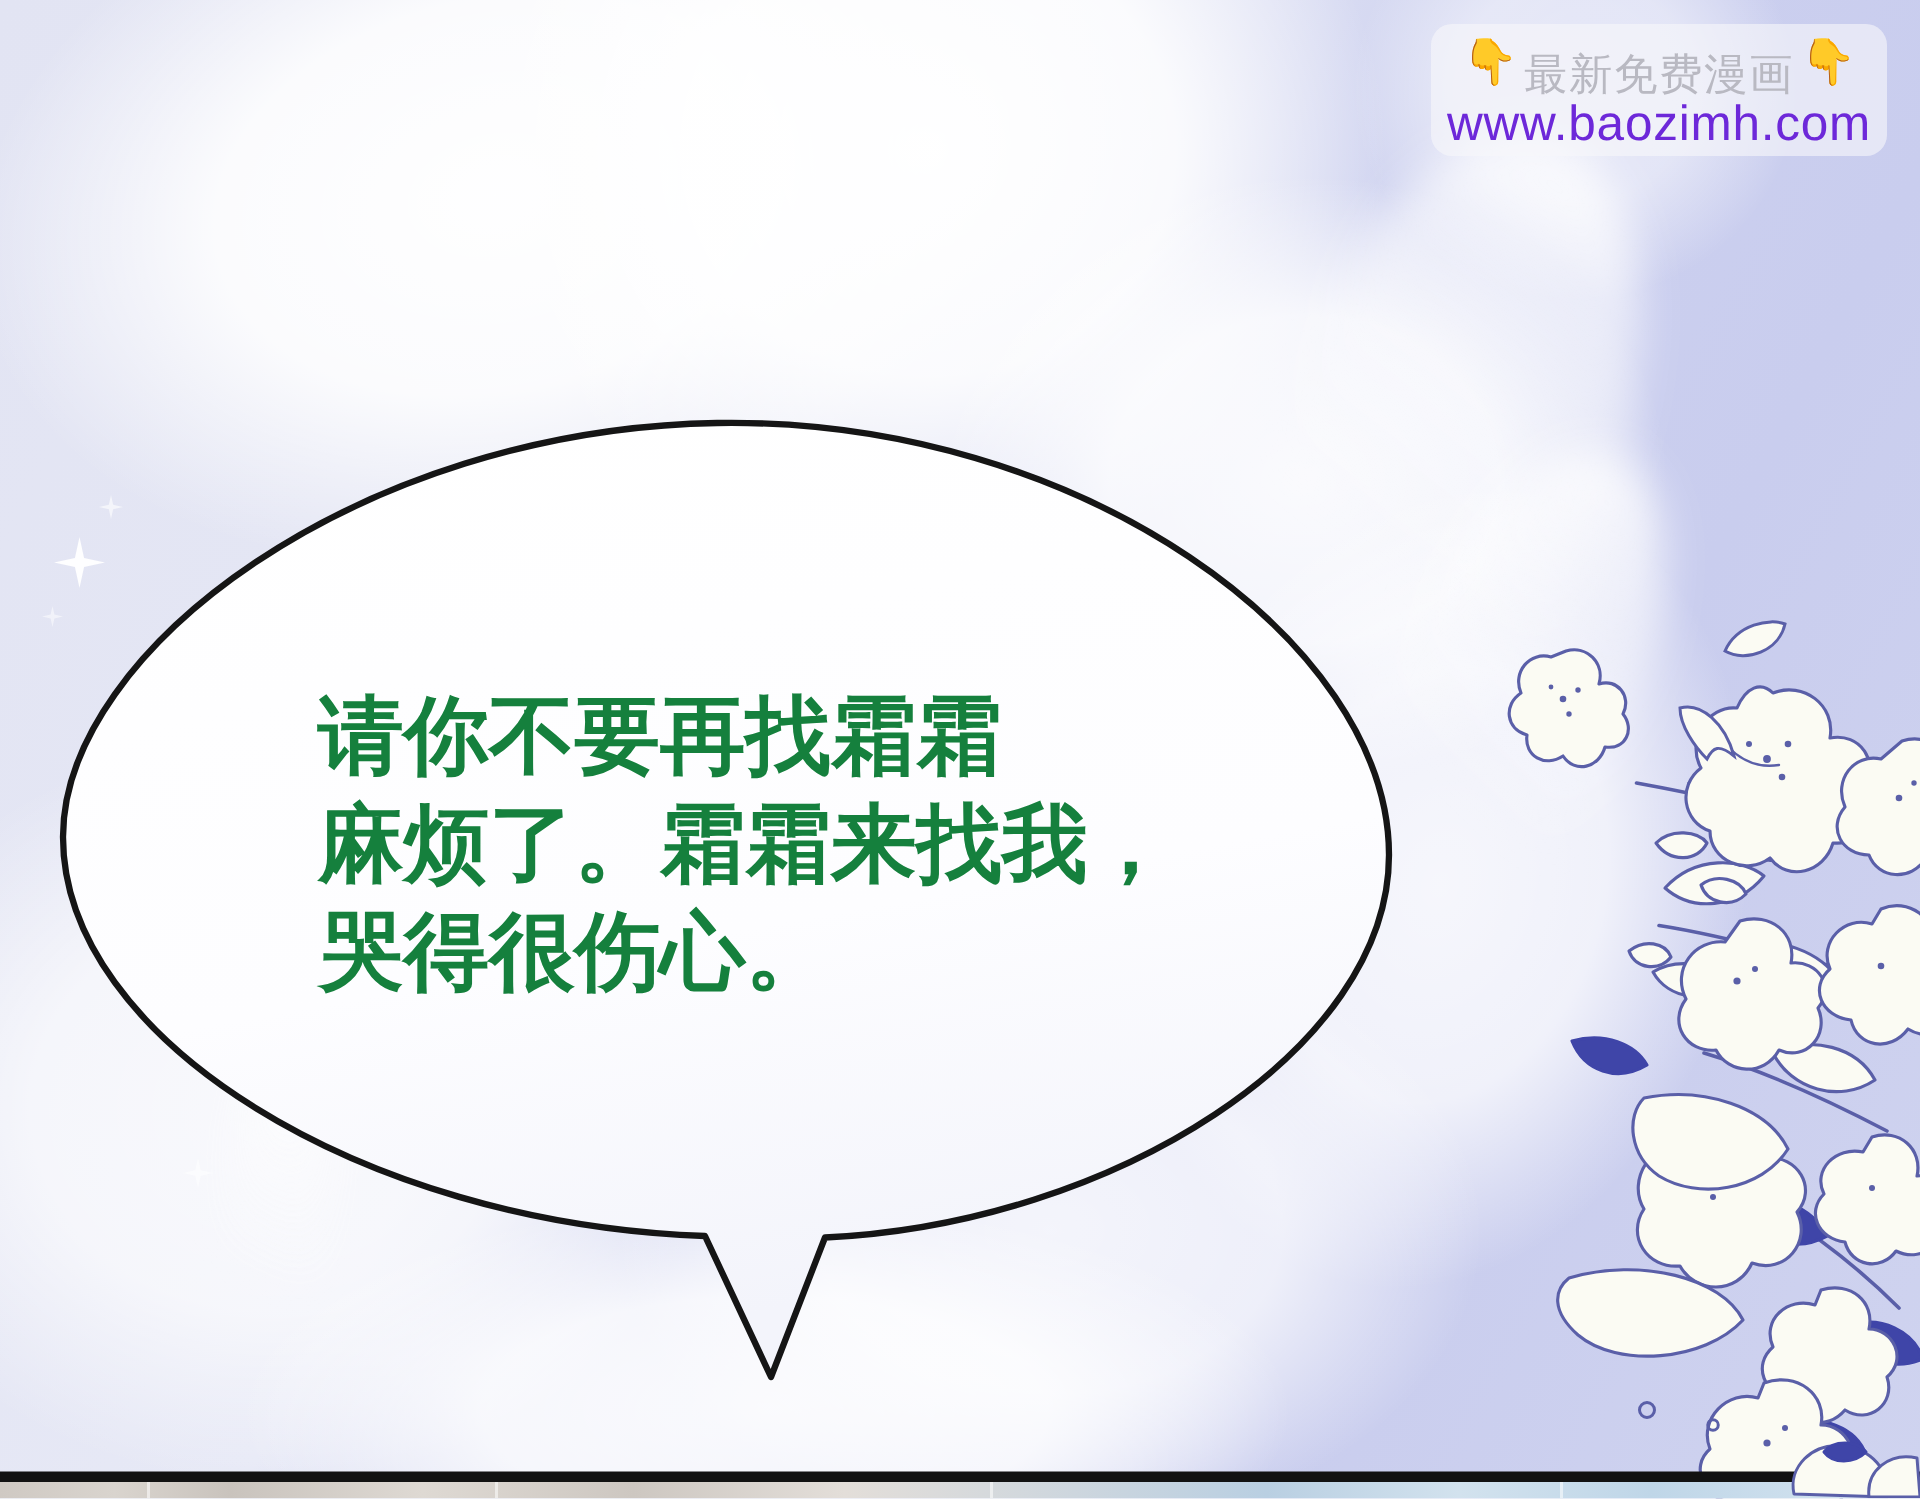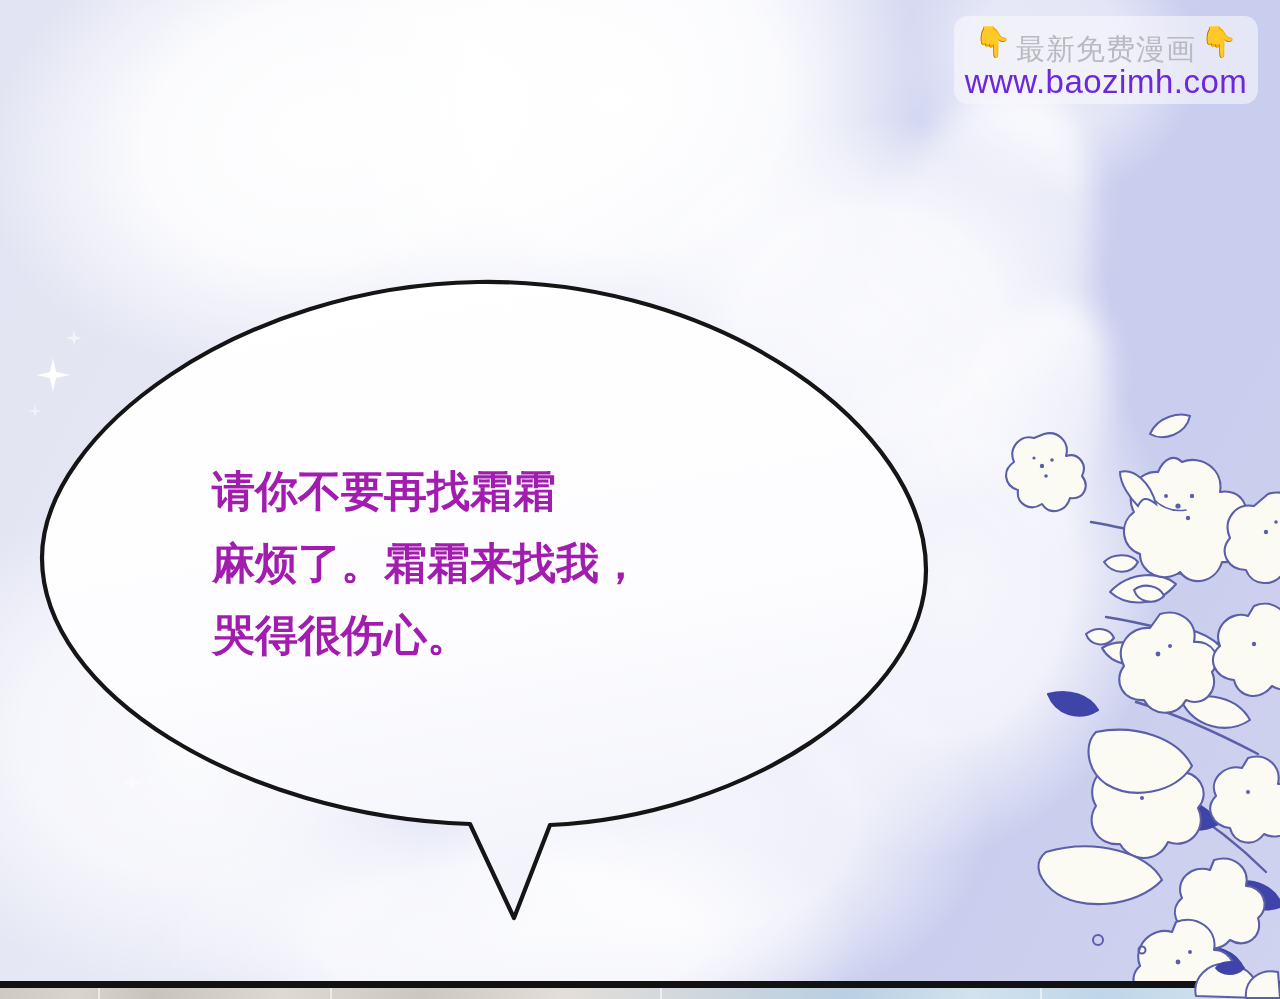--- a/index.html
+++ b/index.html
@@ -75,24 +75,24 @@
     position:absolute;
     left:30px; top:268px;
     width:910px; height:670px;
     pointer-events:none;
   }
   .bubble-text{
     position:absolute;
     left:212px;
     top:455px;
     width:660px;
-    color:#a21caf;
+    color:#15803d;
     font-family:"DejaVu Sans","Liberation Sans",sans-serif;
     font-weight:700;
-    font-size:43px;
+    font-size:57px;
     line-height:72px;
     letter-spacing:0px;
     white-space:pre-line;
   }
 
   
   .watermark{
     position:absolute;
     left:954px; top:16px;
     width:304px; height:88px;

